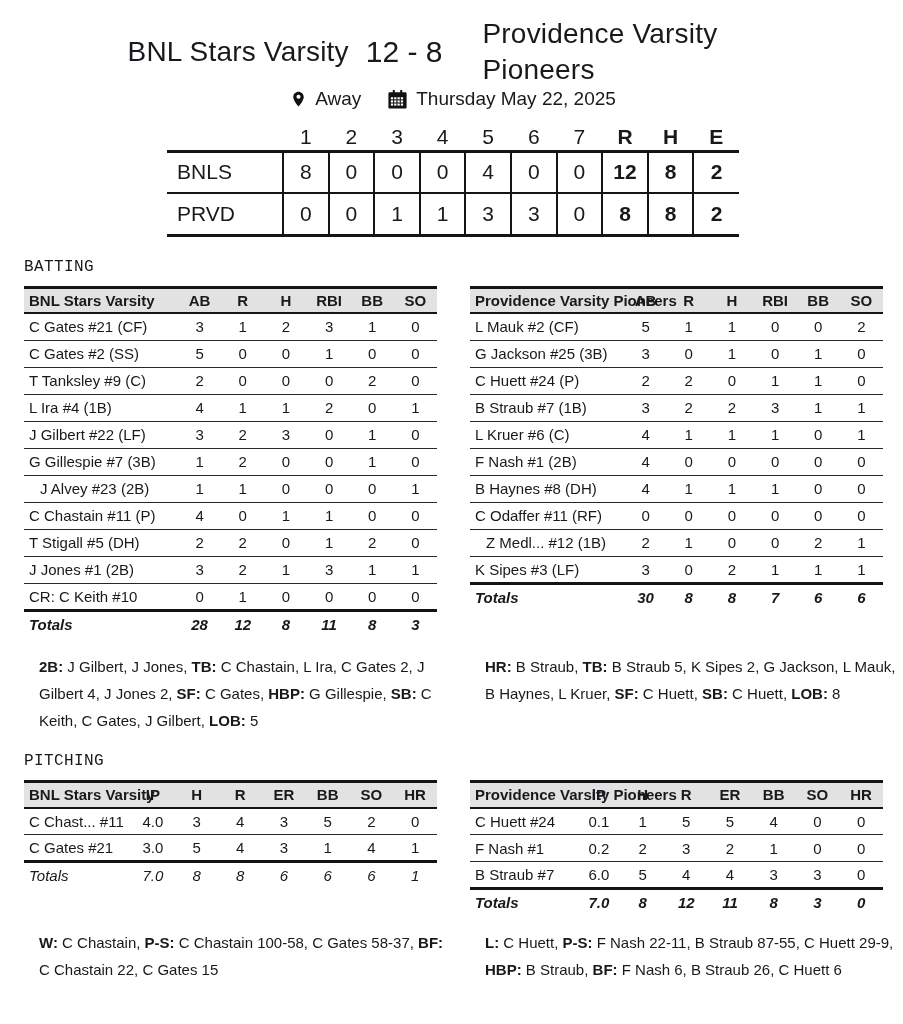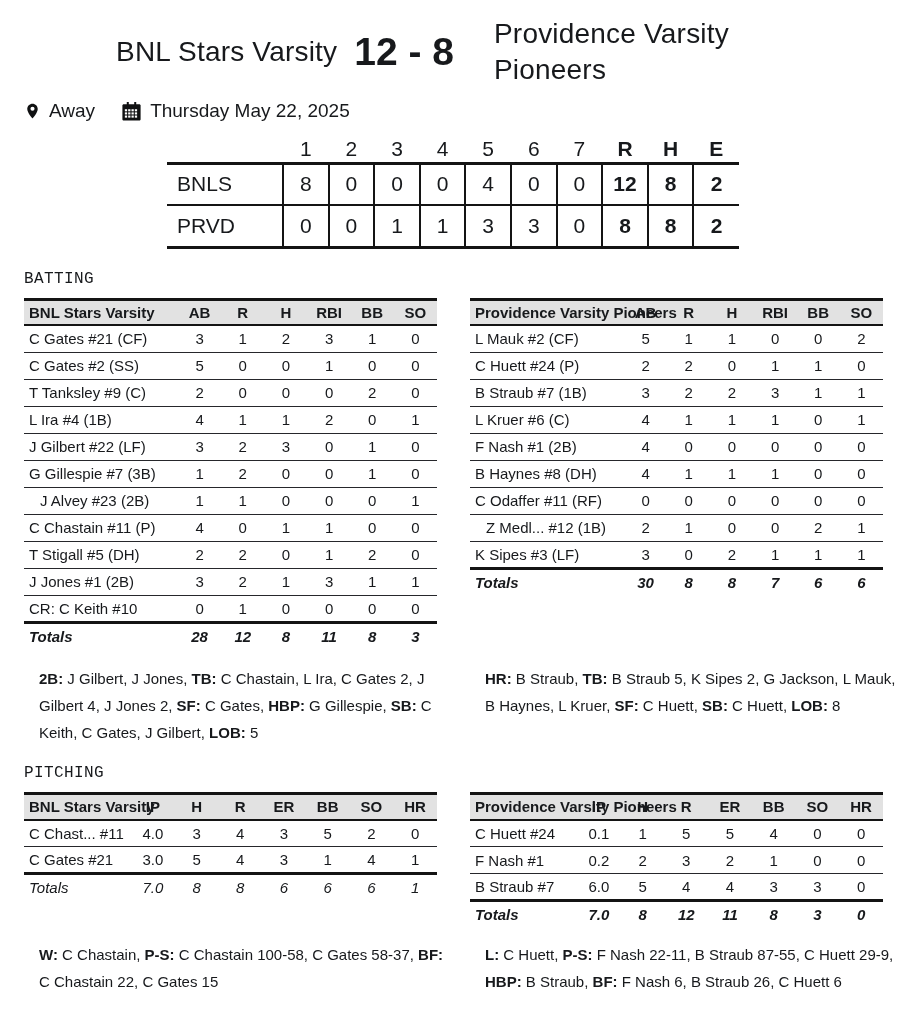--- a/index.html
+++ b/index.html
@@ -10,23 +10,23 @@
     color: #17191c;
     overflow: hidden;
   }
   .page { padding: 14px 21px 0 24px; width: 903px; }
 
   
   .scoreline { display: flex; justify-content: center; align-items: center; margin-top: 2px; }
   .team-title { font-size: 28px; font-weight: 400; line-height: 36px; letter-spacing: 0.2px; }
   .team-title.left { text-align: right; white-space: nowrap; }
   .team-title.right { width: 296px; }
-  .score { font-size: 39px; font-weight: 700; margin: 0 40px 0 17px; white-space: nowrap; }
-
-  .meta { display: flex; align-items: center; margin-top: 12px; font-size: 19px; }
+  .score { font-size: 30px; font-weight: 400; margin: 0 40px 0 17px; white-space: nowrap; }
+
+  .meta { display: flex; justify-content: center; align-items: center; font-size: 19px; }
   .meta .group { display: flex; align-items: center; gap: 8px; }
   .meta .group + .group { margin-left: 26px; }
   .meta svg { display: block; }
 
   
   .linescore { border-collapse: collapse; table-layout: fixed; margin: 14px auto 0; }
   .linescore td { text-align: center; font-size: 21px; }
   .linescore thead td { height: 27px; border: none; }
   .linescore tbody td { height: 42px; }
   .linescore tbody td + td { border-left: 2px solid #141414; }
@@ -324,20 +324,29 @@
           <tr>
             <td class="name">L Mauk #2 (CF)</td>
             <td>5</td>
             <td>1</td>
             <td>1</td>
             <td>0</td>
             <td>0</td>
             <td>2</td>
           </tr>
           <tr>
+            <td class="name">G Jackson #25 (3B)</td>
+            <td>3</td>
+            <td>0</td>
+            <td>1</td>
+            <td>0</td>
+            <td>1</td>
+            <td>0</td>
+          </tr>
+          <tr>
             <td class="name">C Huett #24 (P)</td>
             <td>2</td>
             <td>2</td>
             <td>0</td>
             <td>1</td>
             <td>1</td>
             <td>0</td>
           </tr>
           <tr>
             <td class="name">B Straub #7 (1B)</td>

